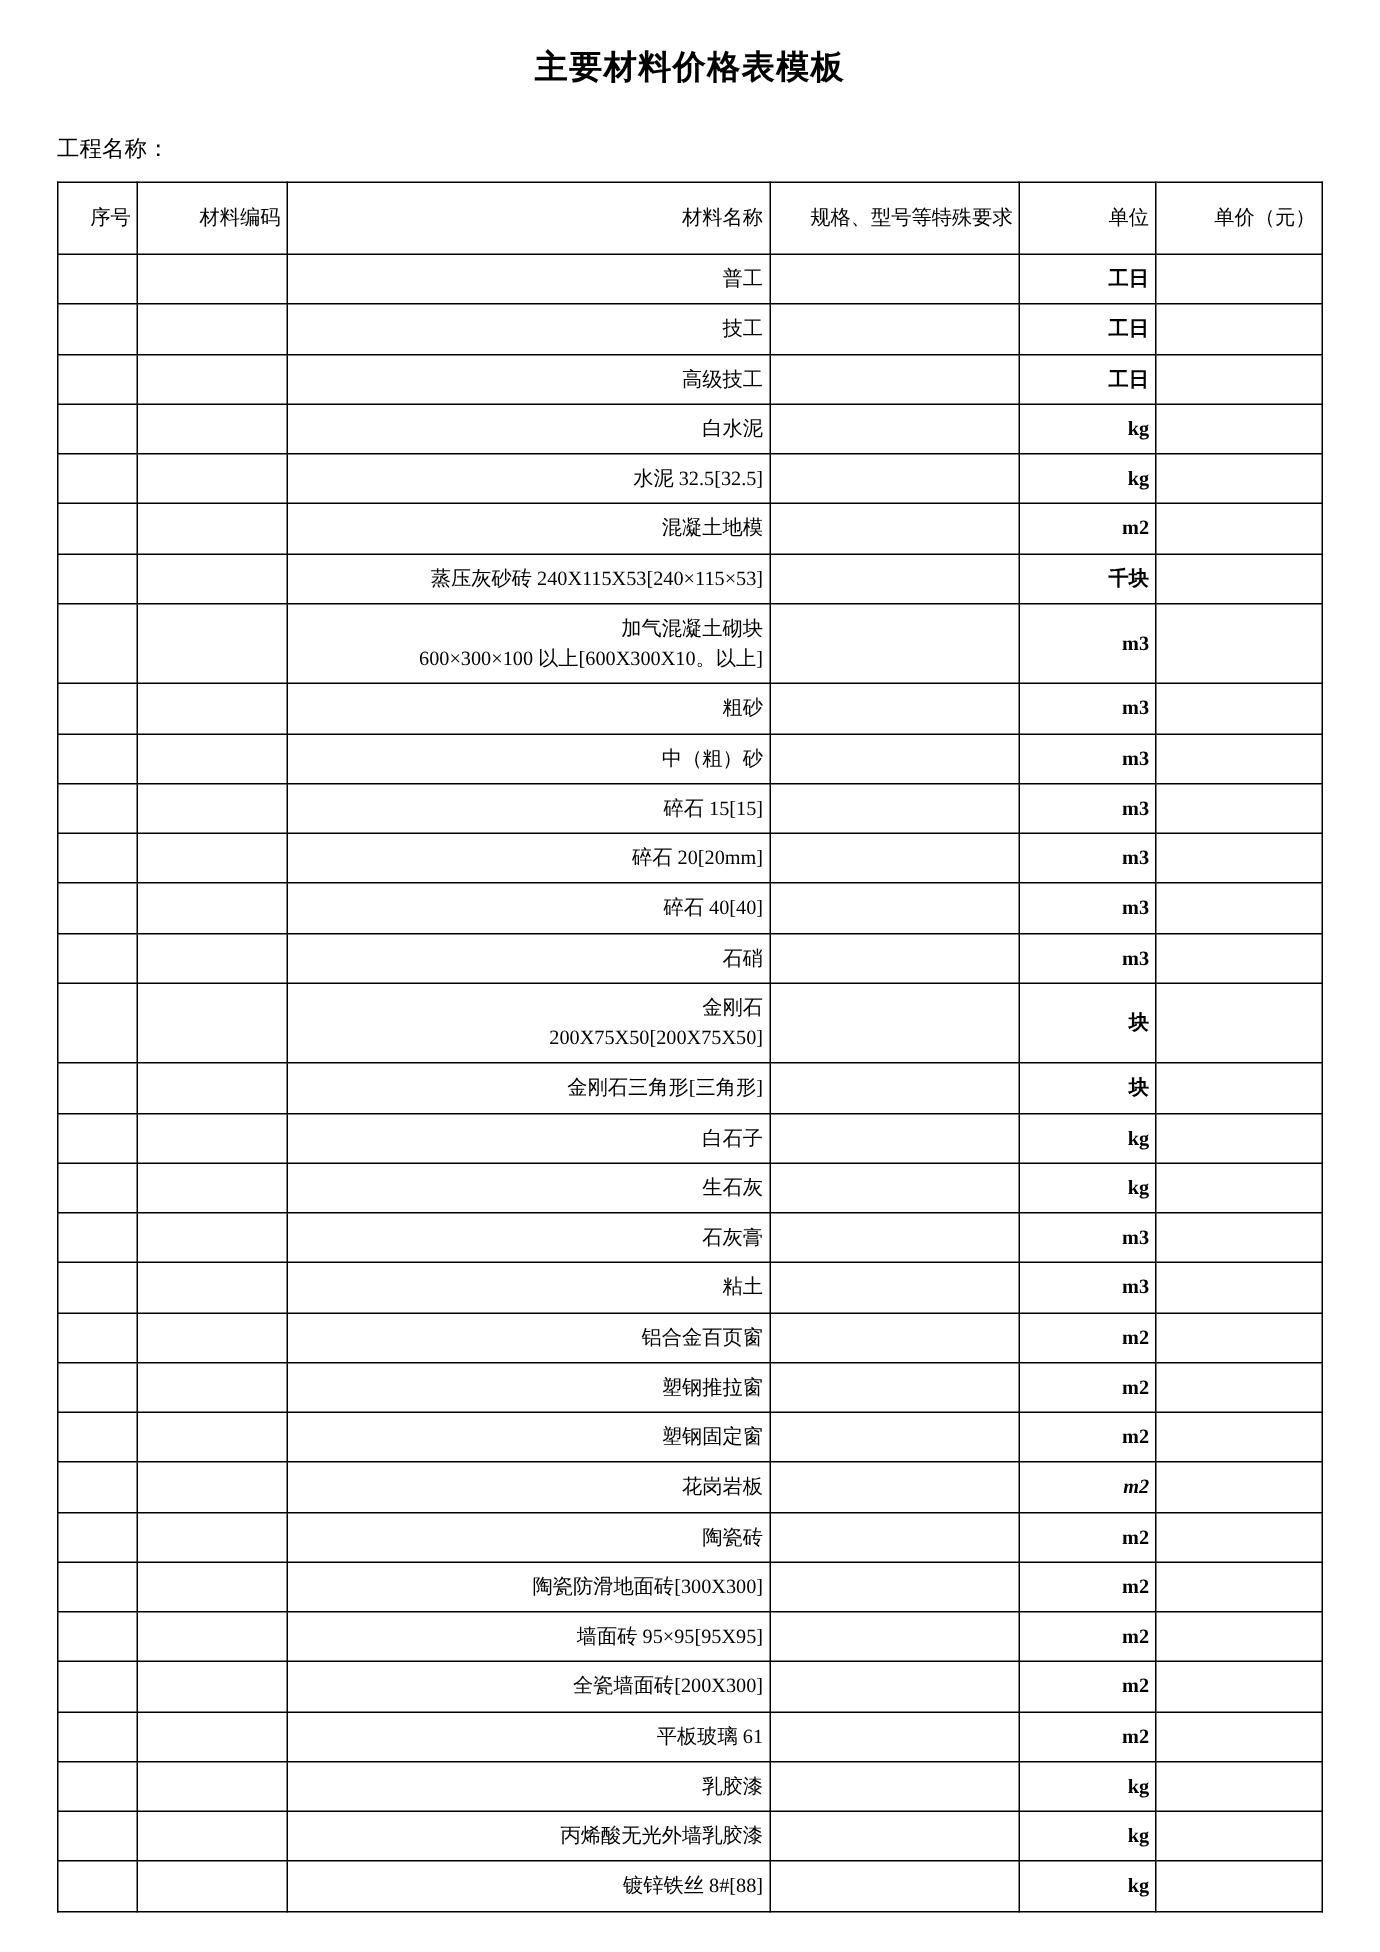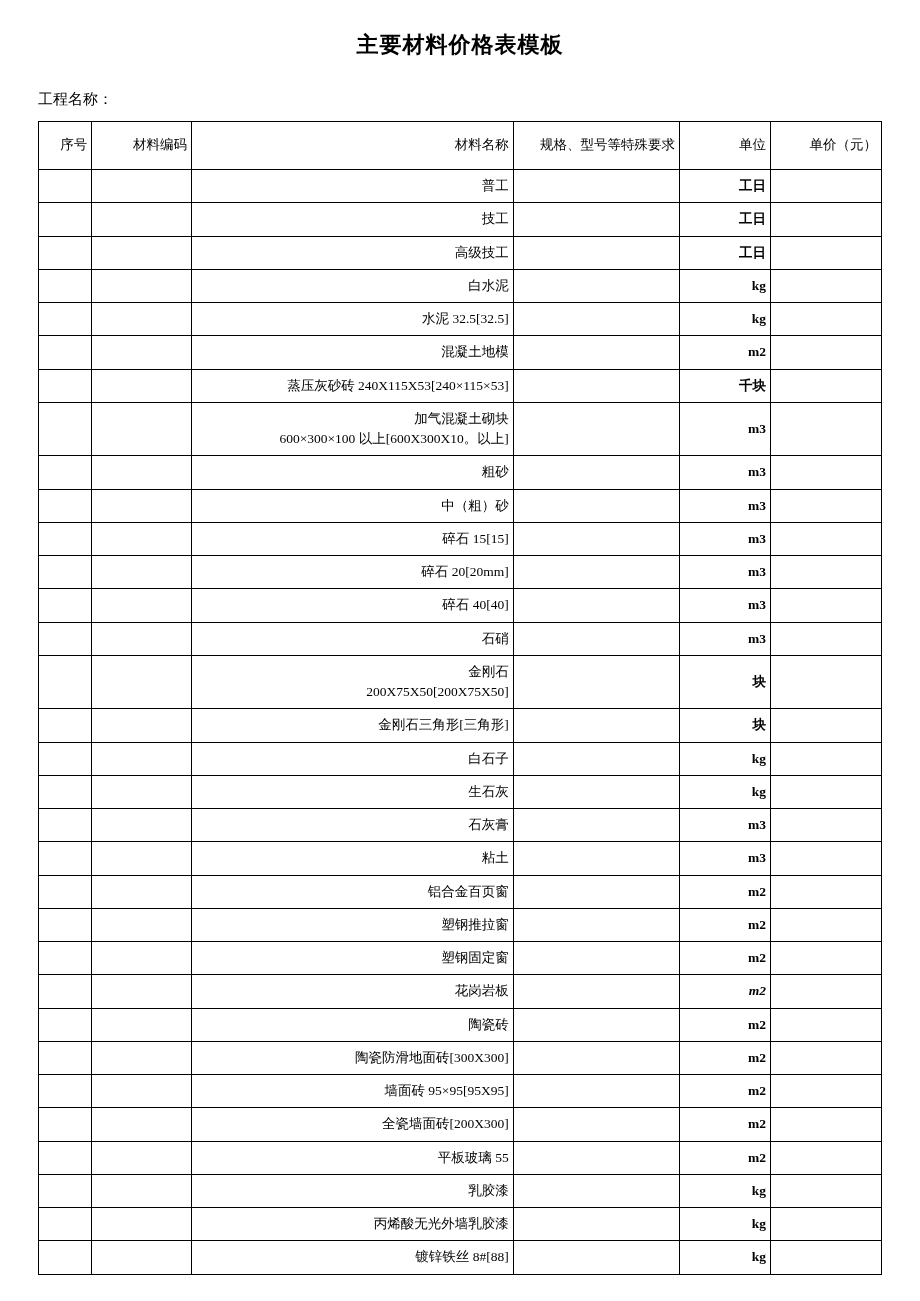--- a/index.html
+++ b/index.html
@@ -301,21 +301,21 @@
         <td class="cell-seq"></td>
         <td class="cell-code"></td>
         <td class="cell-name">全瓷墙面砖[200X300]</td>
         <td class="cell-spec"></td>
         <td class="cell-unit">m2</td>
         <td class="cell-price"></td>
       </tr>
       <tr>
         <td class="cell-seq"></td>
         <td class="cell-code"></td>
-        <td class="cell-name">平板玻璃 55</td>
+        <td class="cell-name">平板玻璃 61</td>
         <td class="cell-spec"></td>
         <td class="cell-unit">m2</td>
         <td class="cell-price"></td>
       </tr>
       <tr>
         <td class="cell-seq"></td>
         <td class="cell-code"></td>
         <td class="cell-name">乳胶漆</td>
         <td class="cell-spec"></td>
         <td class="cell-unit">kg</td>

